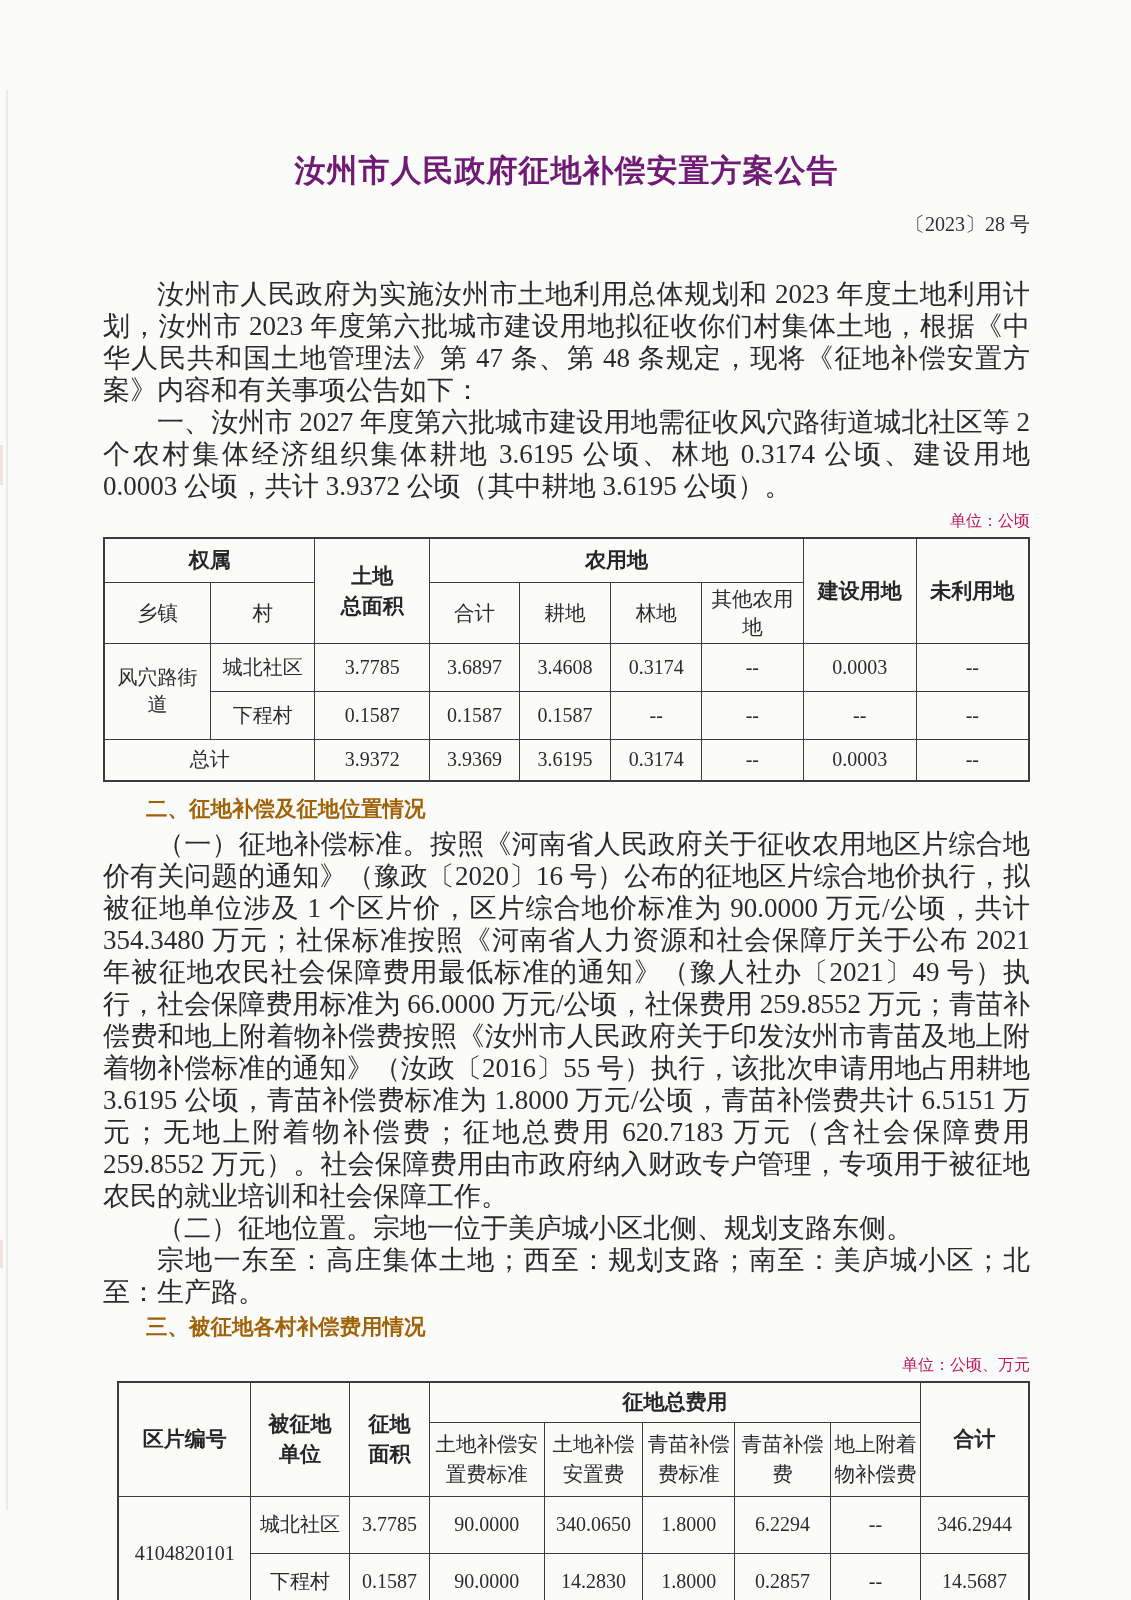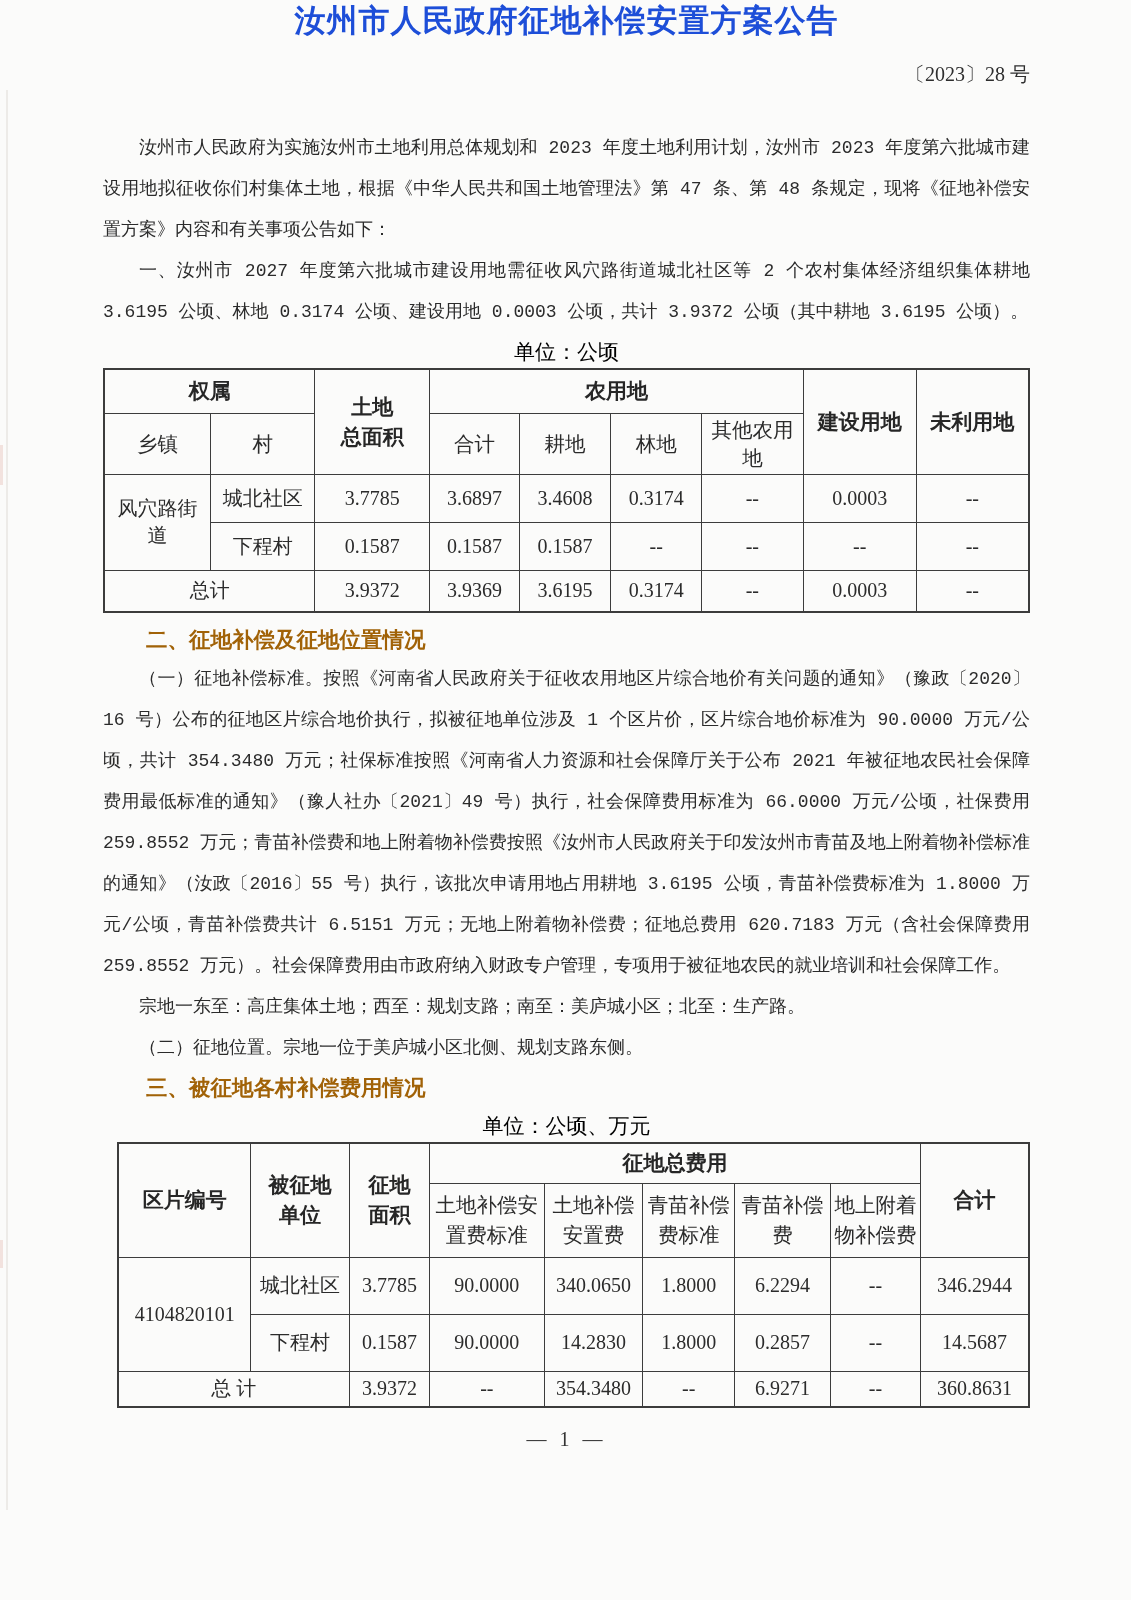--- a/index.html
+++ b/index.html
@@ -16,56 +16,56 @@
     position:absolute; left:6px; top:90px; width:2px; height:1420px;
     background:#edebe8;
   }
   .scan-mark {
     position:absolute; left:0; width:3px; background:#f0dcd7; opacity:.8;
   }
   .content {
     position:absolute; left:103px; top:0; width:927px;
   }
   .doc-title {
+    margin-top:150px;
     text-align:center;
     font-size:31px; font-weight:700;
     letter-spacing:1px;
     line-height:42px;
-    color:#1d4ed8;
+    color:#701a75;
   }
   .doc-number {
     margin-top:18px;
     text-align:right;
     font-size:20px;
     line-height:28px;
   }
   .body-para {
-    font-size:18px;
-    line-height:41px;
+    font-size:27px;
+    line-height:32px;
     text-align:justify;
     text-indent:2em;
     color:#2b2b2b;
-    font-family:Liberation Mono, monospace;
   }
   .first-para { margin-top:40px; }
   .sec-heading {
     font-family:"Liberation Sans", sans-serif;
     font-weight:700;
     font-size:21.5px;
     line-height:38px;
     text-indent:2em;
     color:#a16207;
   }
   .unit-label {
-    text-align:center;
-    font-size:21px;
+    text-align:right;
+    font-size:16px;
     line-height:26px;
     margin-top:6px;
     margin-bottom:3px;
-    color:#000000;
+    color:#be185d;
   }
   table {
     width:100%;
     border-collapse:collapse;
     table-layout:fixed;
     border:2px solid #3c3c3c;
   }
   td {
     border:1px solid #3c3c3c;
     text-align:center;
@@ -176,22 +176,22 @@
         <td>--</td>
         <td>0.0003</td>
         <td>--</td>
       </tr>
     </tbody>
       </table>
 
     <div class="sec-heading" style="margin-top:8px;">二、征地补偿及征地位置情况</div>
 
     <p class="body-para">（一）征地补偿标准。按照《河南省人民政府关于征收农用地区片综合地价有关问题的通知》（豫政〔2020〕16 号）公布的征地区片综合地价执行，拟被征地单位涉及 1 个区片价，区片综合地价标准为 90.0000 万元/公顷，共计 354.3480 万元；社保标准按照《河南省人力资源和社会保障厅关于公布 2021 年被征地农民社会保障费用最低标准的通知》（豫人社办〔2021〕49 号）执行，社会保障费用标准为 66.0000 万元/公顷，社保费用 259.8552 万元；青苗补偿费和地上附着物补偿费按照《汝州市人民政府关于印发汝州市青苗及地上附着物补偿标准的通知》（汝政〔2016〕55 号）执行，该批次申请用地占用耕地 3.6195 公顷，青苗补偿费标准为 1.8000 万元/公顷，青苗补偿费共计 6.5151 万元；无地上附着物补偿费；征地总费用 620.7183 万元（含社会保障费用 259.8552 万元）。社会保障费用由市政府纳入财政专户管理，专项用于被征地农民的就业培训和社会保障工作。</p>
+    <p class="body-para">（二）征地位置。宗地一位于美庐城小区北侧、规划支路东侧。</p>
     <p class="body-para">宗地一东至：高庄集体土地；西至：规划支路；南至：美庐城小区；北至：生产路。</p>
-    <p class="body-para">（二）征地位置。宗地一位于美庐城小区北侧、规划支路东侧。</p>
 
     <div class="sec-heading">三、被征地各村补偿费用情况</div>
 
     <div class="unit-label">单位：公顷、万元</div>
 
     <table class="t2">
       <colgroup>
         <col style="width:14.6%">
           <col style="width:10.8%">
           <col style="width:8.8%">

